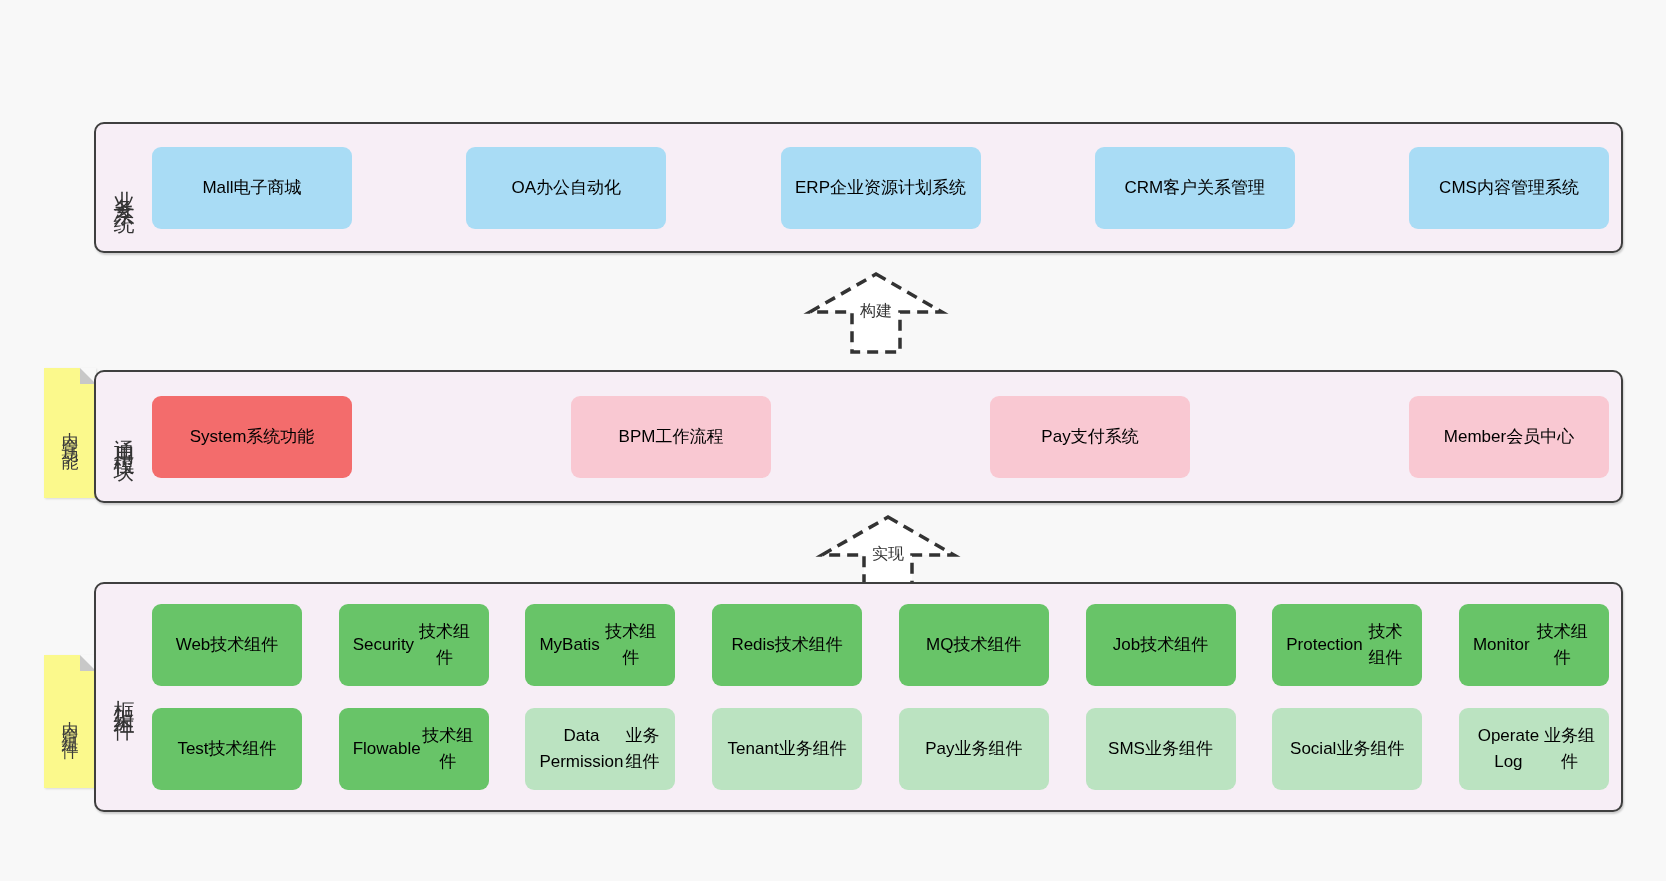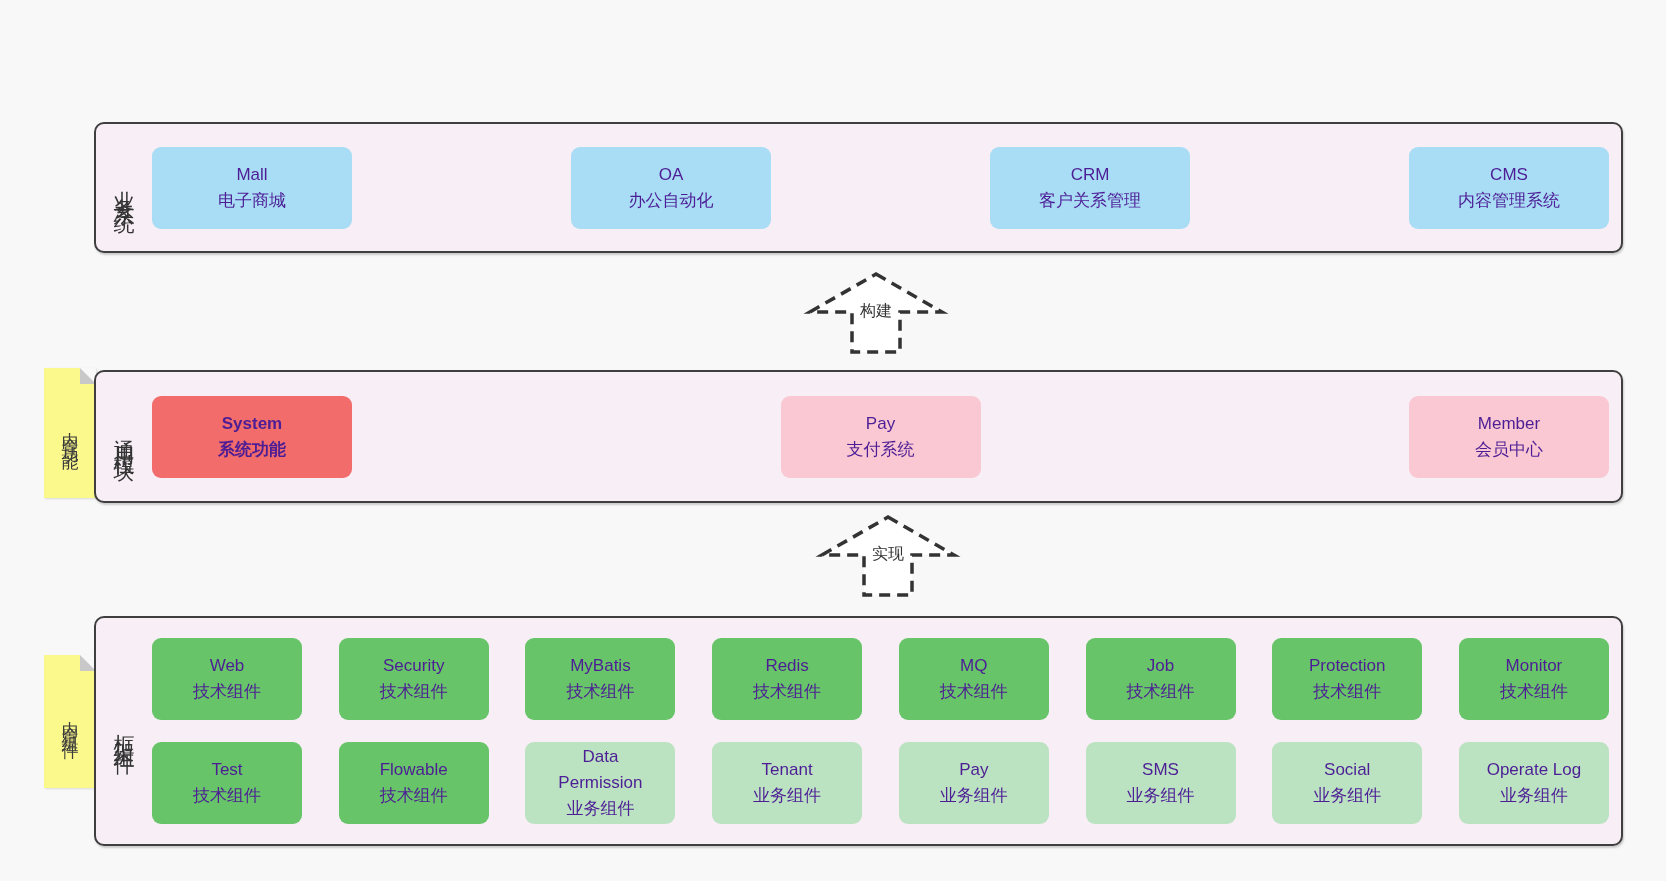--- a/index.html
+++ b/index.html
@@ -10,47 +10,47 @@
   }
   
   .panel {
     position:absolute; left:94px; width:1529px; box-sizing:border-box;
     background:#f7eef6; border:2px solid #3f3f3f; border-radius:10px;
     box-shadow:1px 2px 2px rgba(0,0,0,0.18);
     display:flex; z-index:2;
   }
   #panel-business   { top:122px; height:131px; }
   #panel-modules    { top:370px; height:133px; }
-  #panel-components { top:616px; height:230px; }
+  #panel-components { top:582px; height:230px; }
 
   .panel-label {
     flex:0 0 56px; display:flex; align-items:center; justify-content:center;
     writing-mode:vertical-lr; text-orientation:upright;
     font-size:21px; letter-spacing:7px; color:#333333;
   }
   .boxes-row {
     flex:1; display:flex; justify-content:space-between; align-items:center;
     padding-right:12px;
   }
   .comp-rows {
     flex:1; display:flex; flex-direction:column; justify-content:center;
     gap:22px; padding-right:12px;
   }
   .comp-row { display:flex; justify-content:space-between; }
 
   
   .box {
     box-sizing:border-box; border-radius:9px;
-    display:flex; flex-direction:column; justify-content:center; align-items:center;
-    text-align:center; font-size:17px; line-height:26px; color:#4c1d95;
+    display:flex; flex-direction:row; justify-content:center; align-items:center;
+    text-align:center; font-size:17px; line-height:26px; color:#000000;
   }
   .box-wide   { width:200px; height:82px; }
   .box-narrow { width:150px; height:82px; padding:0 14px; }
   .c-blue       { background:#a9dcf5; }
-  .c-red        { background:#f36c6c;font-weight:bold; }
+  .c-red        { background:#f36c6c; }
   .c-pink       { background:#f9c8d2; }
   .c-green      { background:#68c468; }
   .c-lightgreen { background:#bbe3c1; }
 
   
   .note {
     position:absolute; left:44px; width:52px; background:#fbf98c; z-index:1;
     display:flex; align-items:center; justify-content:center;
     writing-mode:vertical-lr; text-orientation:upright;
     font-size:17px; letter-spacing:7px; color:#3b3b3b;
@@ -86,20 +86,24 @@
     <div class="boxes-row">
       <div class="box box-wide c-blue">
         <span>Mall</span>
         <span>电子商城</span>
       </div>
       <div class="box box-wide c-blue">
         <span>OA</span>
         <span>办公自动化</span>
       </div>
       <div class="box box-wide c-blue">
+        <span>ERP</span>
+        <span>企业资源计划系统</span>
+      </div>
+      <div class="box box-wide c-blue">
         <span>CRM</span>
         <span>客户关系管理</span>
       </div>
       <div class="box box-wide c-blue">
         <span>CMS</span>
         <span>内容管理系统</span>
       </div>
     </div>
   </div>
 
@@ -115,20 +119,24 @@
   </div>
 
   <div class="panel" id="panel-modules">
     <div class="panel-label">通用模块</div>
     <div class="boxes-row">
       <div class="box box-wide c-red">
         <span>System</span>
         <span>系统功能</span>
       </div>
       <div class="box box-wide c-pink">
+        <span>BPM</span>
+        <span>工作流程</span>
+      </div>
+      <div class="box box-wide c-pink">
         <span>Pay</span>
         <span>支付系统</span>
       </div>
       <div class="box box-wide c-pink">
         <span>Member</span>
         <span>会员中心</span>
       </div>
     </div>
   </div>
 

